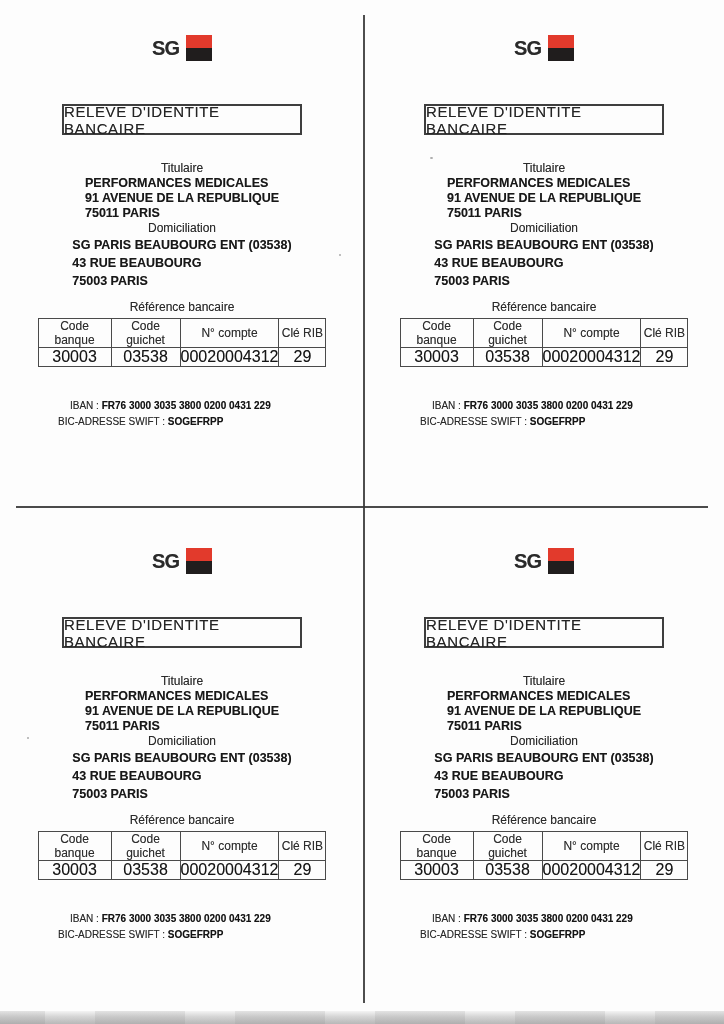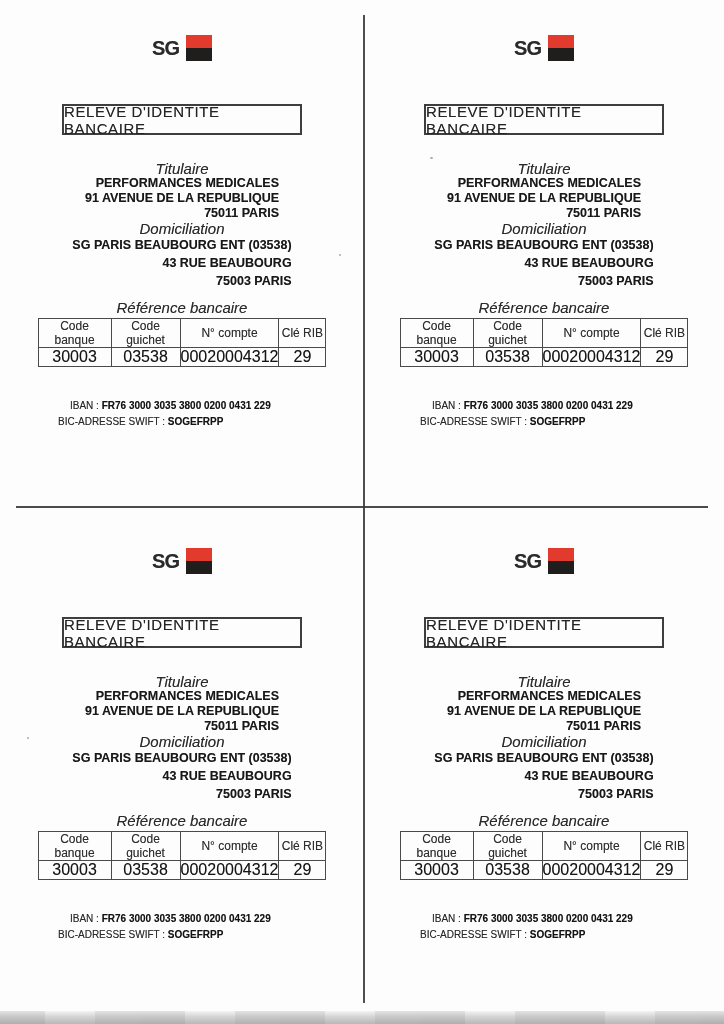--- a/index.html
+++ b/index.html
@@ -106,33 +106,32 @@
     border: 2px solid #3e3e3e;
     display: flex;
     align-items: center;
     justify-content: center;
     font-size: 15px;
     letter-spacing: 0.6px;
     color: #242424;
   }
 
   .section-label {
-    font-size: 15px;
+    font-size: 12px;
     line-height: 15px;
     color: #2a2a2a;
-    font-style: italic;
   }
   .titulaire-label    { margin-top: 26px; }
   .domiciliation-label{ }
   .reference-label    { margin-top: 10px; }
 
   .bold-lines {
     font-weight: bold;
     font-size: 12.5px;
-    text-align: right;
+    text-align: left;
     color: #181818;
   }
   .titulaire-lines     div { line-height: 15px; }
   .domiciliation-lines div { line-height: 18px; }
 
   table.rib-table {
     margin-top: 3px;
     border-collapse: collapse;
     table-layout: fixed;
   }

